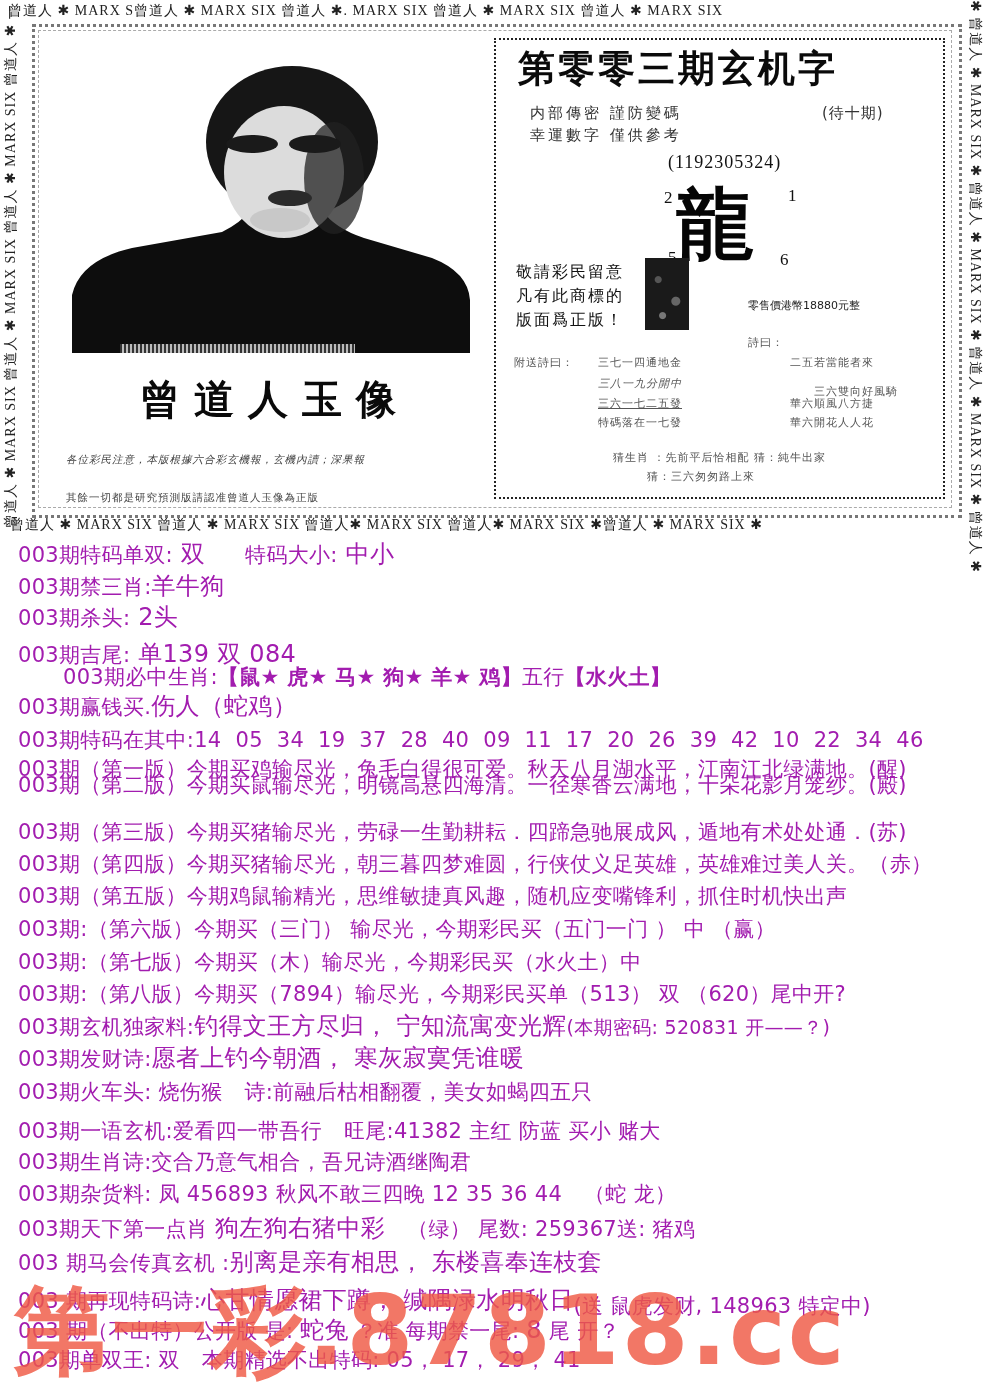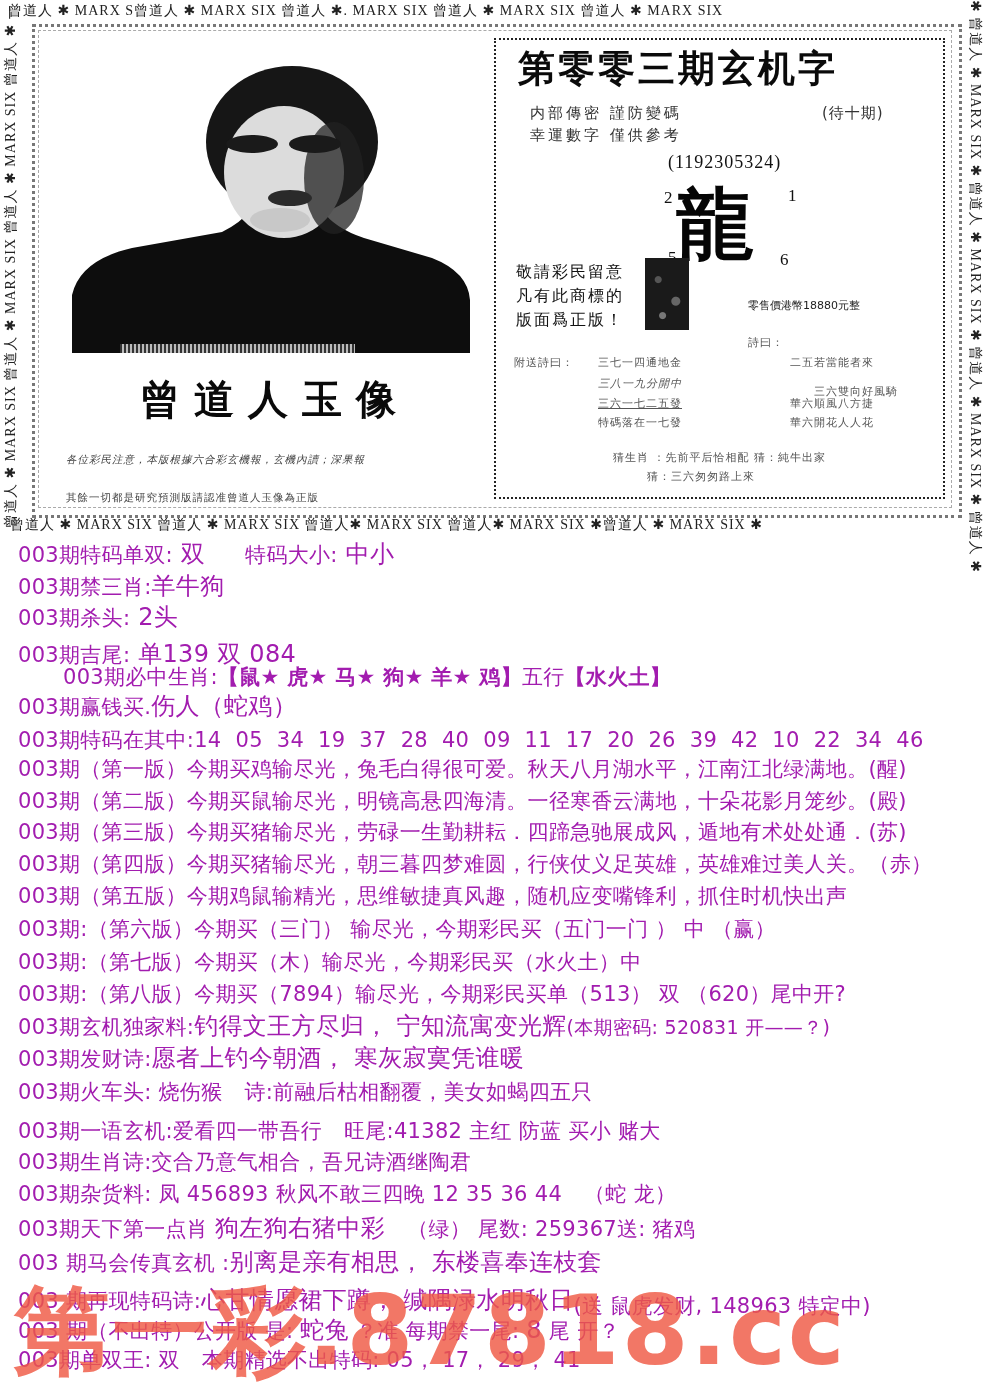--- a/index.html
+++ b/index.html
@@ -128,21 +128,21 @@
 </div>
 <div class="ln" style="top:693px;">
   <span>003期赢钱买.</span><span class="big">伤人（蛇鸡）</span>
 </div>
 <div class="ln" style="top:727px;">
   <span>003期特码在其中:</span><span class="nums">14 05 34 19 37 28 40 09 11 17 20 26 39 42 10 22 34 46</span>
 </div>
 <div class="ln" style="top:756px;">
   <span>003期（第一版）</span><span>今期买鸡输尽光，兔毛白得很可爱。秋天八月湖水平，江南江北绿满地。(醒)</span>
 </div>
-<div class="ln" style="top:788px;">
+<div class="ln" style="top:772px;">
   <span>003期（第二版）</span><span>今期买鼠输尽光，明镜高悬四海清。一径寒香云满地，十朵花影月笼纱。(殿)</span>
 </div>
 <div class="ln" style="top:819px;">
   <span>003期（第三版）</span><span>今期买猪输尽光，劳碌一生勤耕耘．四蹄急驰展成风，遁地有术处处通．(苏)</span>
 </div>
 <div class="ln" style="top:851px;">
   <span>003期（第四版）</span><span>今期买猪输尽光，朝三暮四梦难圆，行侠仗义足英雄，英雄难过美人关。（赤）</span>
 </div>
 <div class="ln" style="top:883px;">
   <span>003期（第五版）</span><span>今期鸡鼠输精光，思维敏捷真风趣，随机应变嘴锋利，抓住时机快出声</span>

